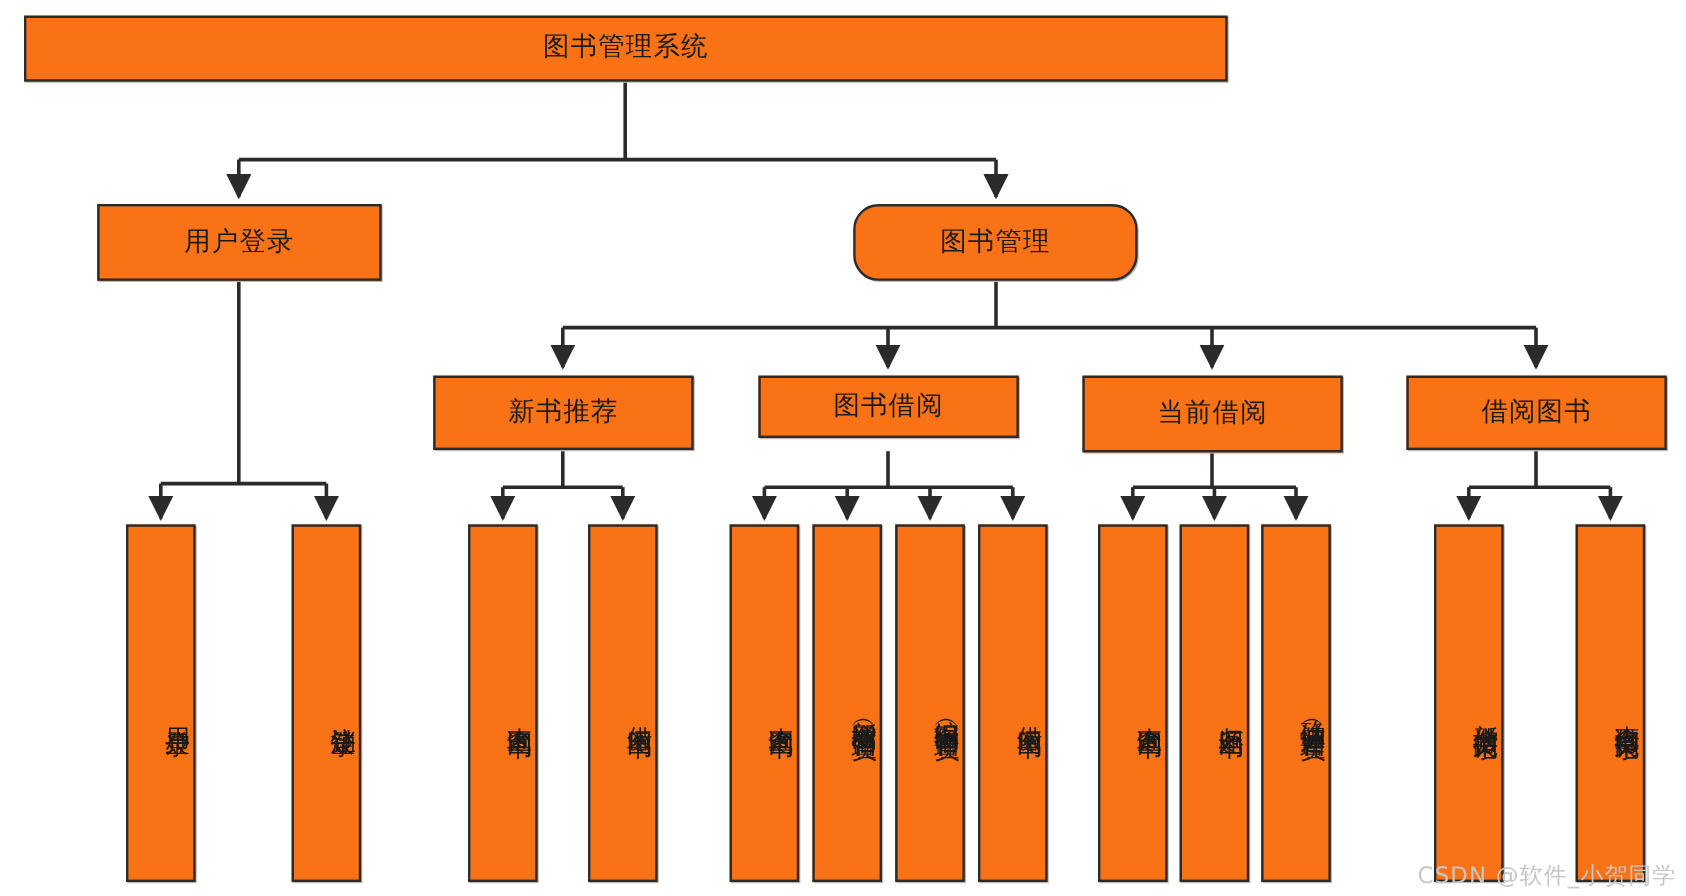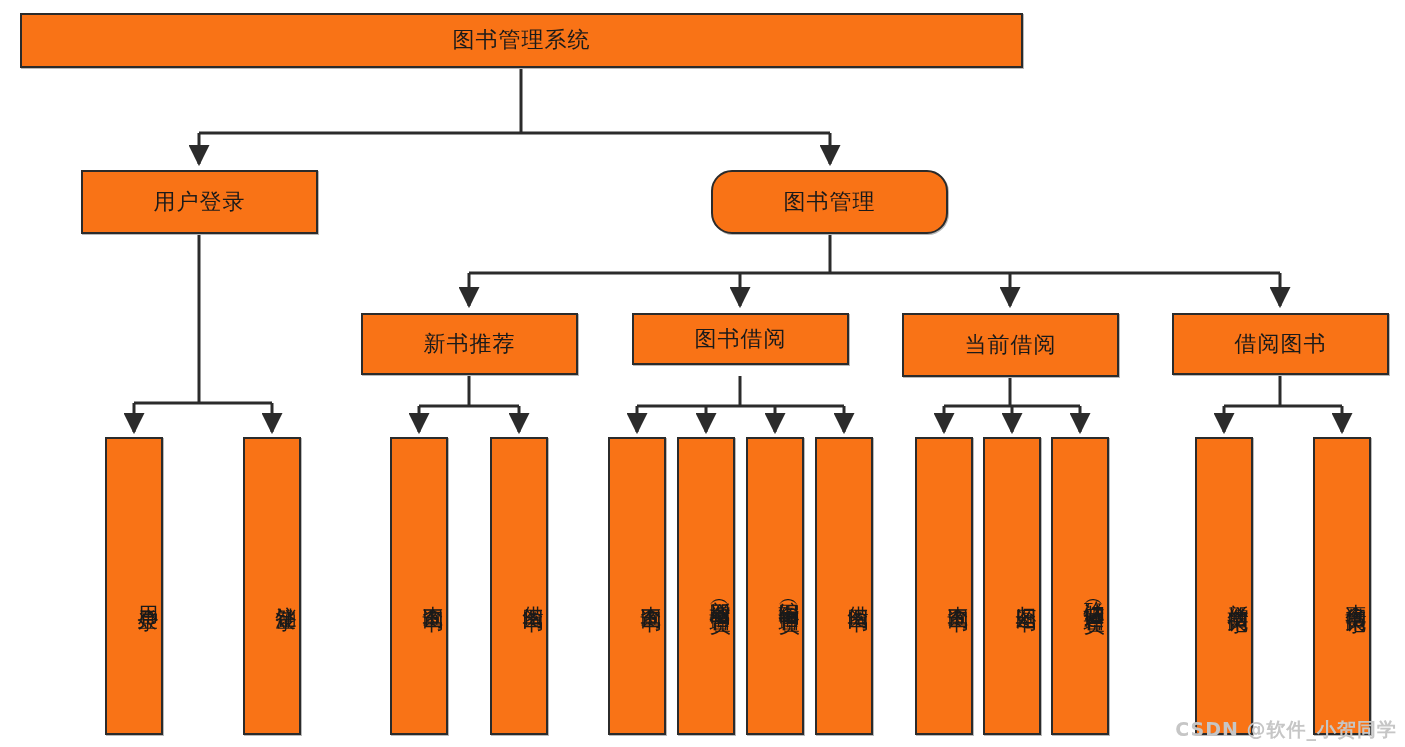--- a/index.html
+++ b/index.html
@@ -57,21 +57,20 @@
   }
   .watermark {
     position: absolute;
     right: 8px;
     bottom: 4px;
     font-size: 19px;
     color: #c6c6c6;
     letter-spacing: 1px;
     z-index: 3;
     white-space: nowrap;
-    font-weight: bold;
   }
 </style>
 </head>
 <body>
 
 <div id="canvas">
 
   <svg id="connectors" viewBox="0 0 1405 747" xmlns="http://www.w3.org/2000/svg">
     <defs>
       <marker id="arrow" viewBox="0 0 10 10" refX="9" refY="5" markerWidth="7" markerHeight="7" orient="auto-start-reverse">

